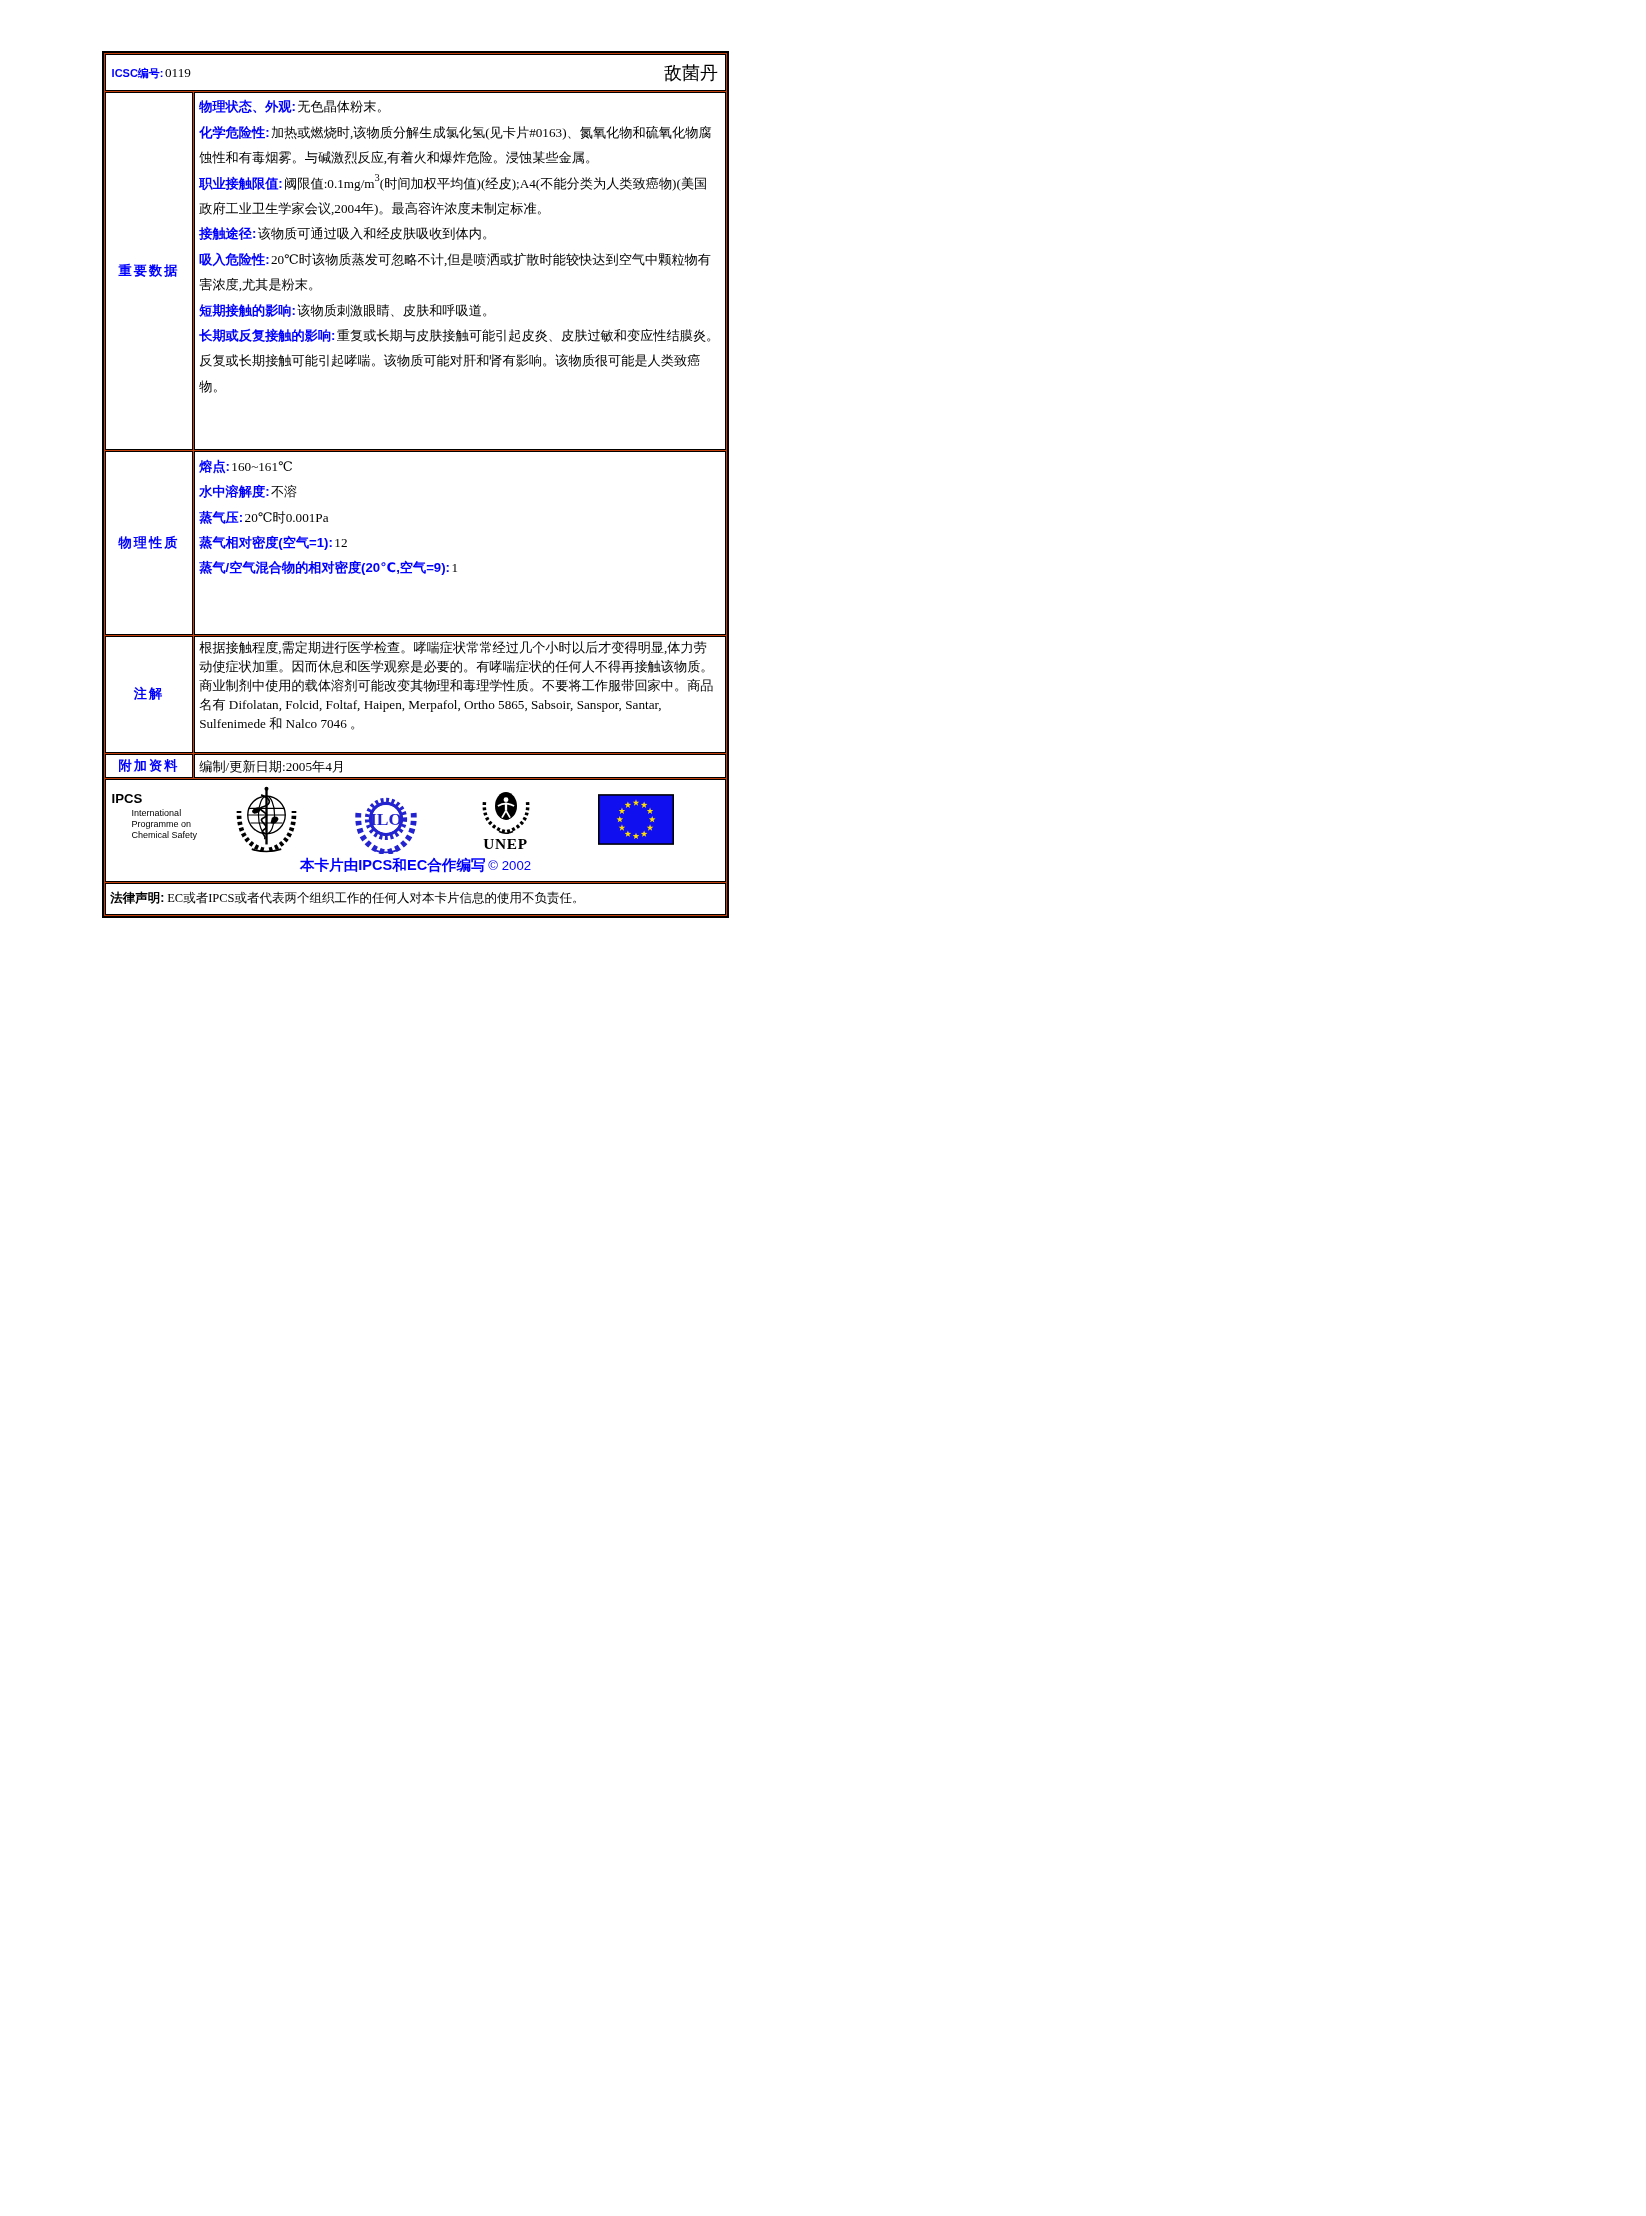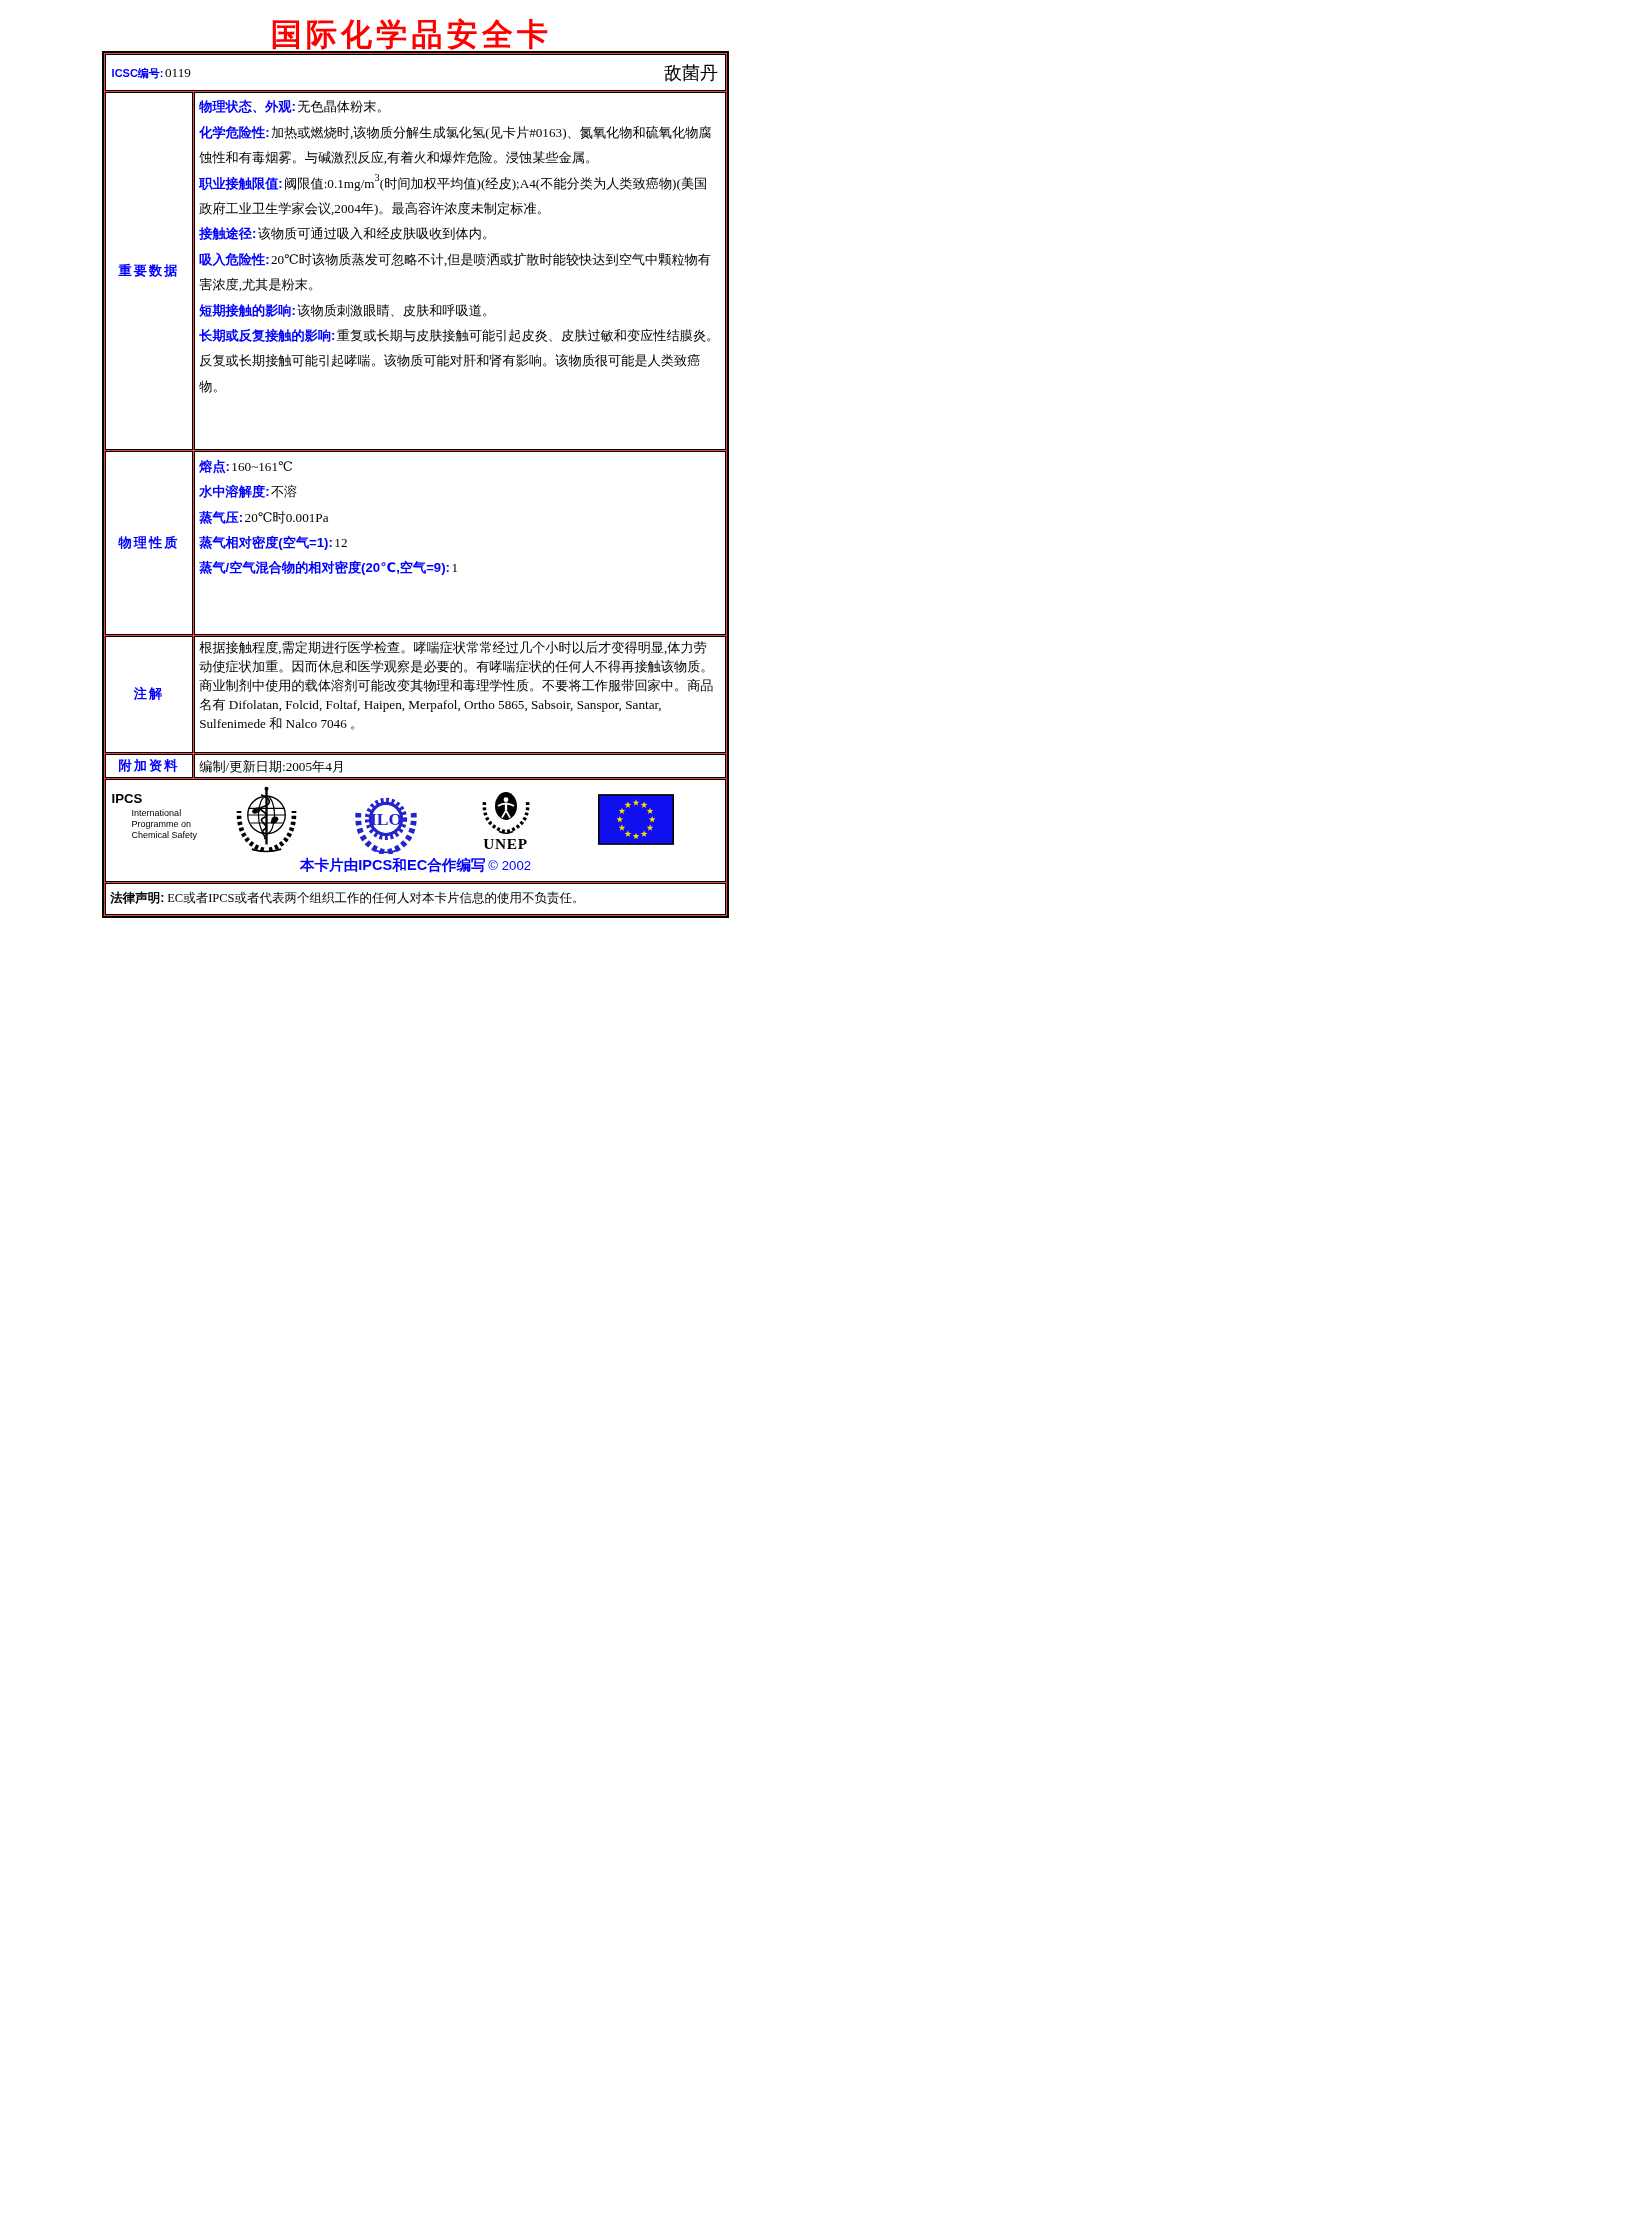--- a/index.html
+++ b/index.html
@@ -31,21 +31,21 @@
   }
   table.card{
     position:absolute;
     left:102px;
     top:51px;
     width:627px;
     table-layout:fixed;
     border-collapse:separate;
     border-spacing:1.4px;
     border:2.1px solid #000;
-    background:#ef4444;
+    background:#c2410c;
   }
   table.card td{
     border:0.7px solid #000;
     background:#fff;
     vertical-align:middle;
     padding:0;
   }
   .col-label{width:88px;}
   
   .hdr-cell{height:35px;}
@@ -131,21 +131,20 @@
     font-weight:bold;
     font-family:"Liberation Sans","DejaVu Sans",sans-serif;
     margin-right:2.8px;
   }
 </style>
 </head>
 <body>
 
 <div class="page">
 
-  <h1 class="title">国际化学品安全卡</h1>
 
   <table class="card">
     <colgroup>
         <col class="col-label">
         <col>
       </colgroup>
 
     <tbody>
         <tr>
       <td colspan="2" class="hdr-cell">

